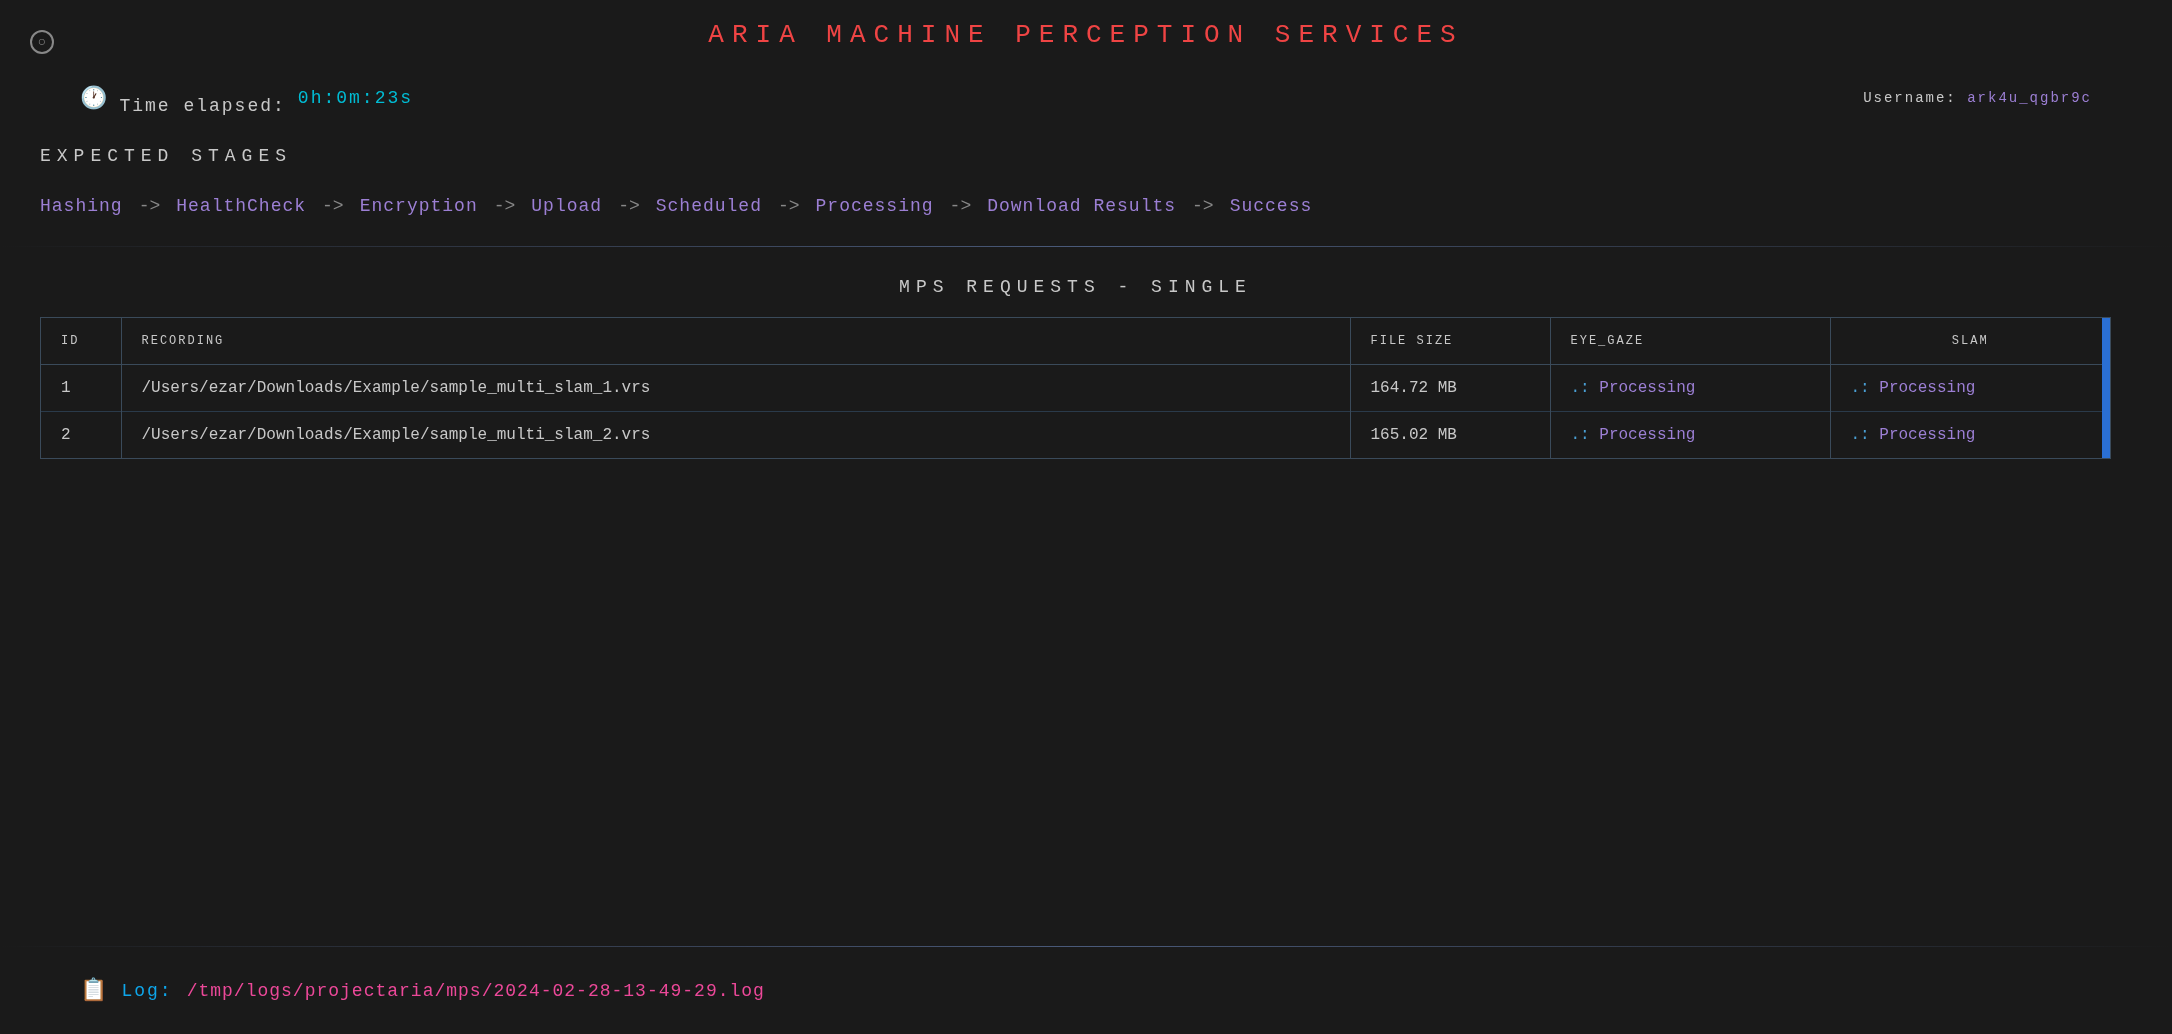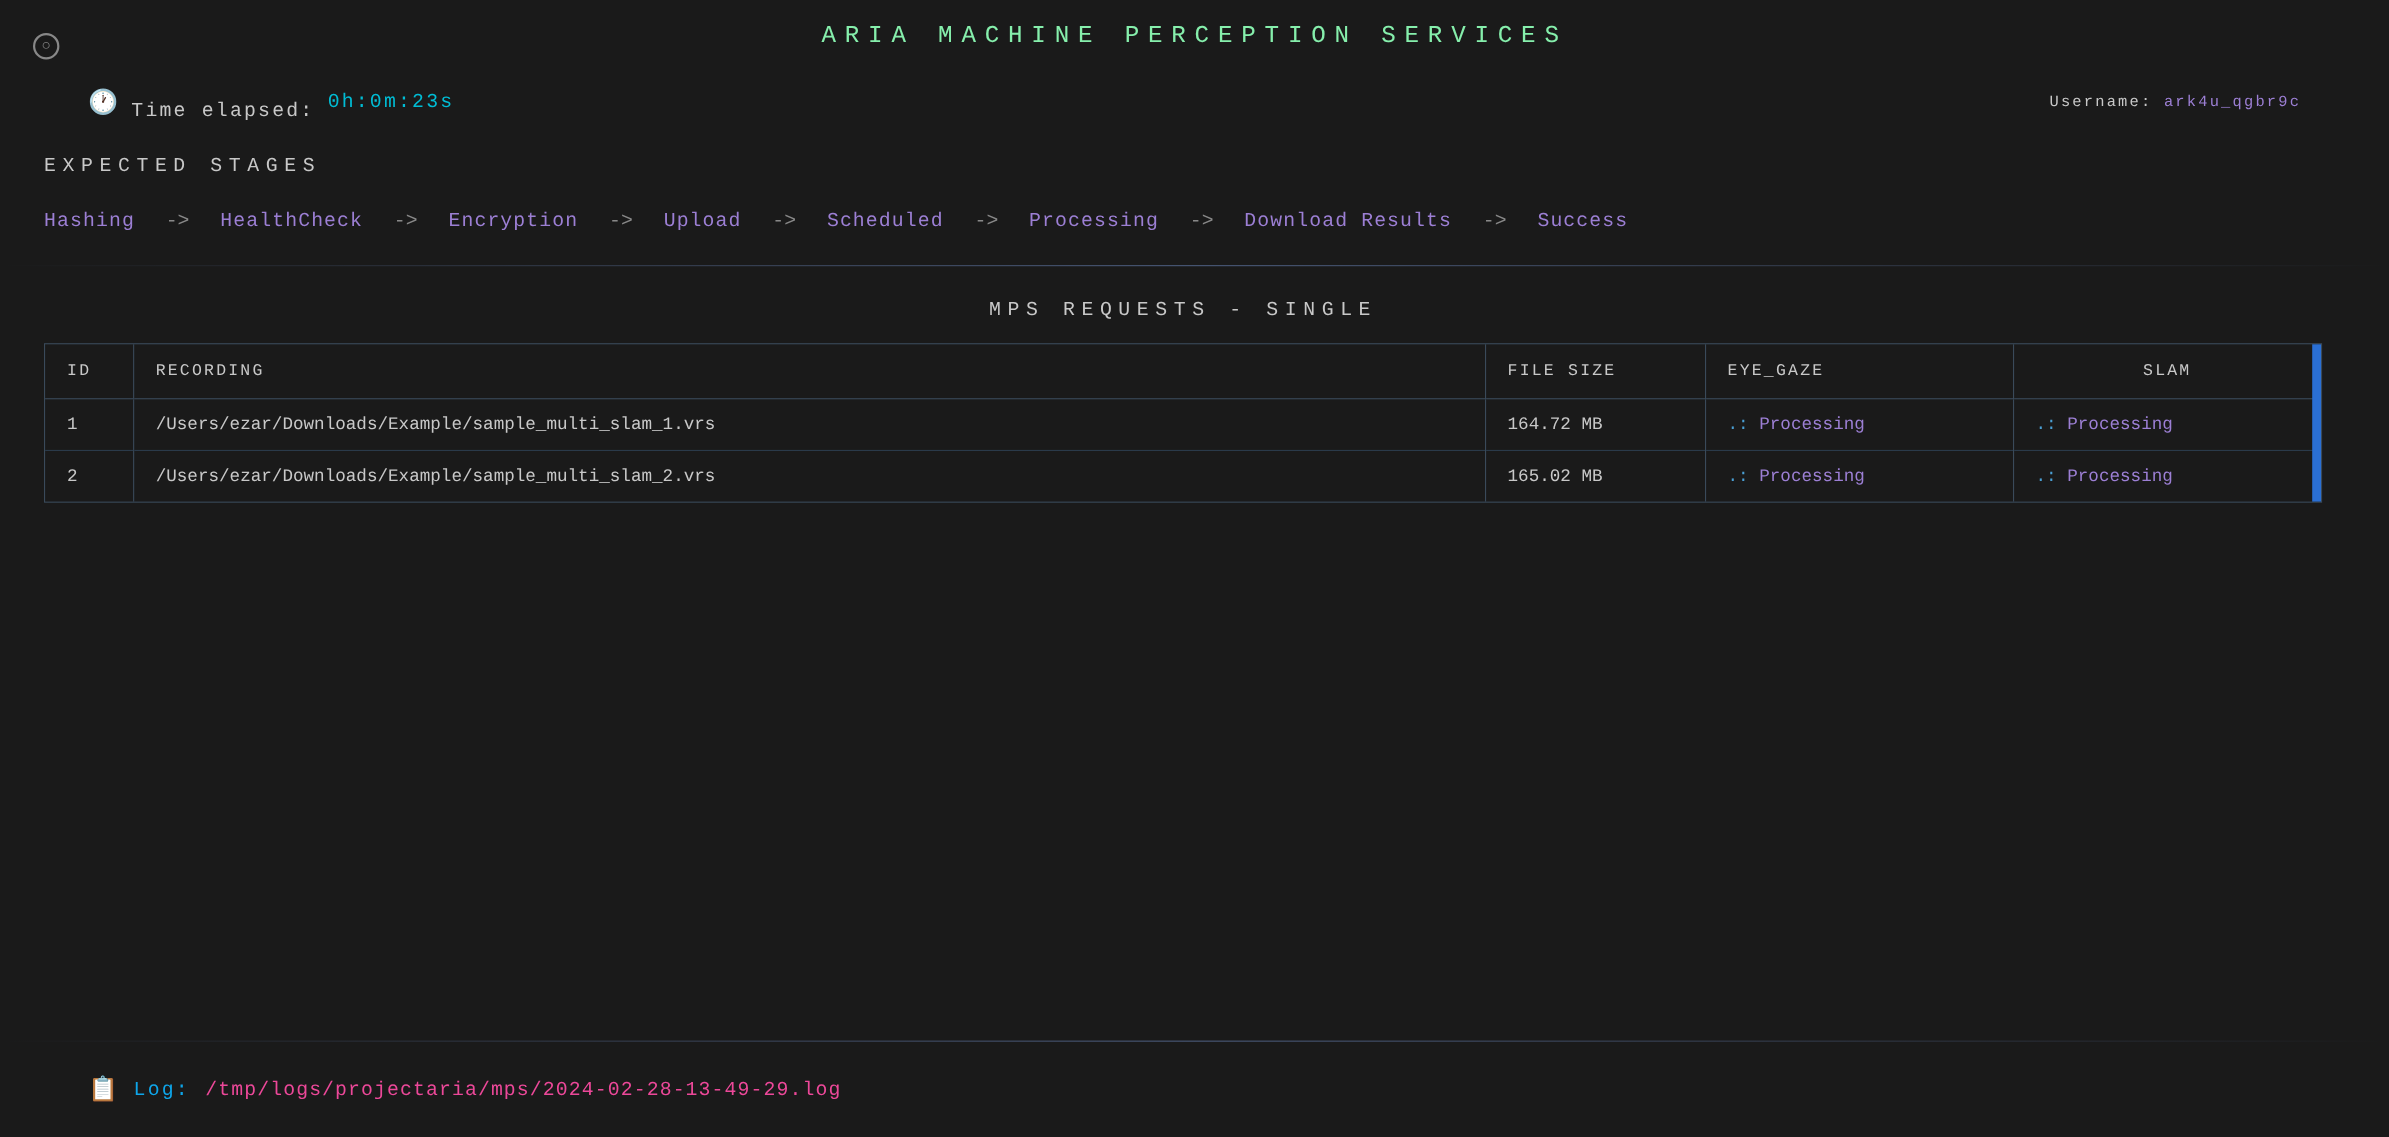--- a/index.html
+++ b/index.html
@@ -42,23 +42,23 @@
       width: 24px;
       height: 24px;
       border-radius: 50%;
       border: 2px solid #888;
       display: flex;
       align-items: center;
       justify-content: center;
     }
 
     .app-title {
-      font-size: 22px;
+      font-size: 26px;
       letter-spacing: 8px;
-      color: #86efac;
+      color: #ef4444;
       font-weight: normal;
     }
 
     
     .info-row {
       display: flex;
       align-items: center;
       justify-content: space-between;
       padding: 10px 80px 20px 80px;
     }
@@ -107,21 +107,21 @@
     .stages-title {
       font-size: 18px;
       letter-spacing: 6px;
       color: #c8c8c8;
       margin-bottom: 30px;
     }
 
     .stages-list {
       display: flex;
       align-items: center;
-      gap: 16px;
+      gap: 4px;
       flex-wrap: nowrap;
     }
 
     .stage-item {
       font-size: 18px;
       color: #9c7fd4;
       letter-spacing: 1px;
     }
 
     .stage-arrow {
@@ -175,21 +175,21 @@
       font-family: 'Courier New', Courier, monospace;
     }
 
     thead tr {
       border-bottom: 1px solid #3a4a5a;
     }
 
     th {
       padding: 16px 20px;
       text-align: left;
-      font-size: 15px;
+      font-size: 12px;
       letter-spacing: 2px;
       color: #c8c8c8;
       font-weight: normal;
       border-right: 1px solid #3a4a5a;
     }
 
     th:last-child {
       border-right: none;
       text-align: center;
     }

